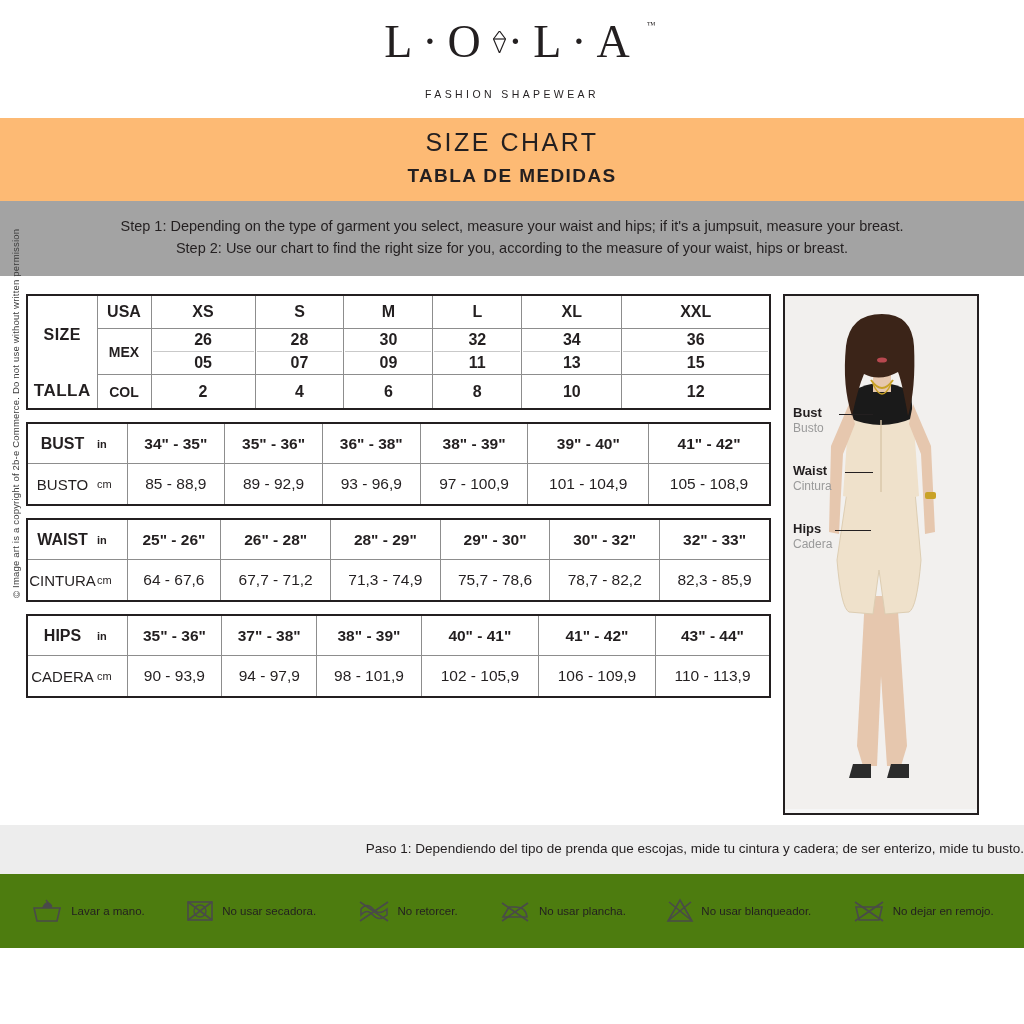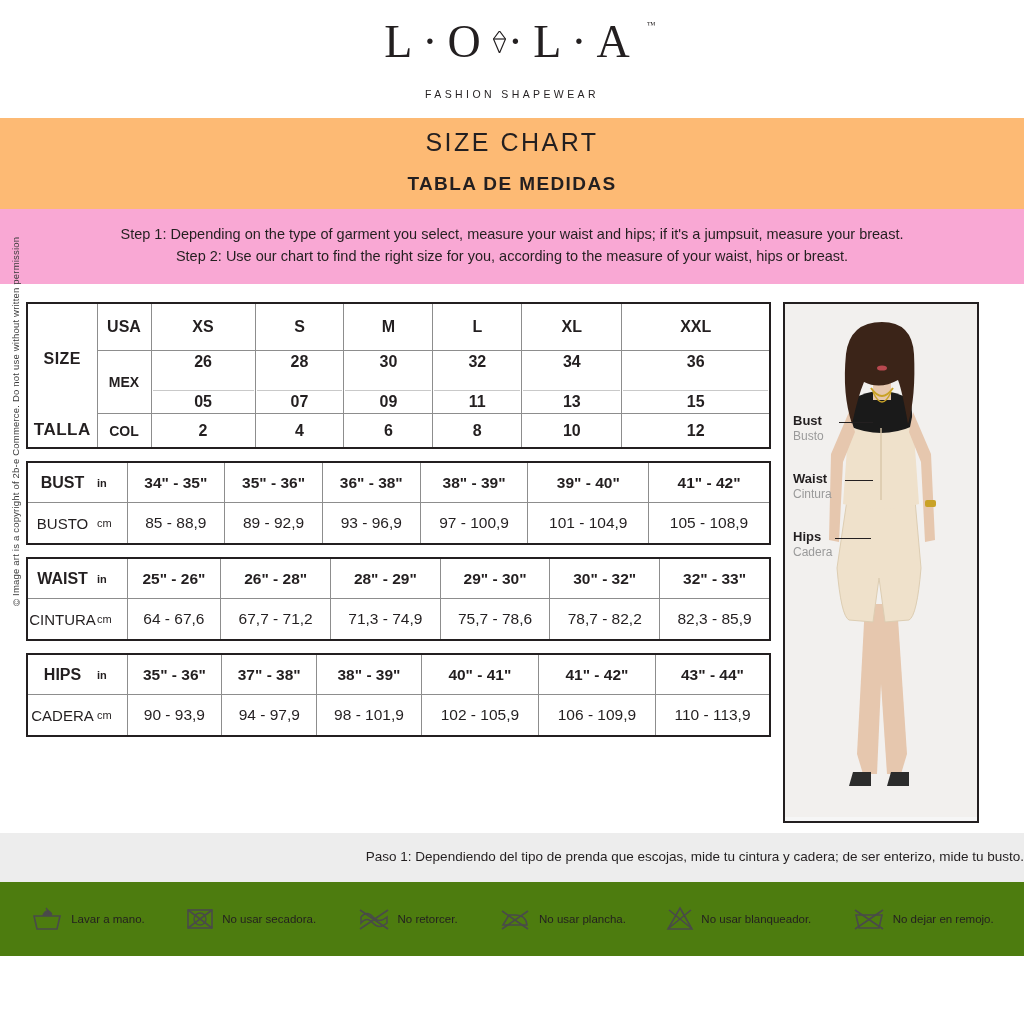--- a/index.html
+++ b/index.html
@@ -59,29 +59,29 @@
     text-align:center;
   }
   .band .t1 {
     font-size:25px;
     letter-spacing:2.5px;
     color:#231f20;
     font-weight:400;
     font-family:"Liberation Sans", sans-serif;
   }
   .band .t2 {
-    margin-top:16px;
+    margin-top:8px;
     font-size:19px;
     letter-spacing:1.4px;
     font-weight:700;
   }
 
   
   .steps {
-    background:#f9a8d4;
+    background:#a3a3a3;
     text-align:center;
     padding:14px 0 16px;
     font-size:14.5px;
     line-height:1.55;
   }
   .steps div { white-space:nowrap; }
 
   
   .chart-wrap {
     position:relative;
@@ -105,23 +105,23 @@
 
   
   .size-tbl { margin-bottom:12px; }
   .size-tbl td { height:34px; font-size:16px; font-weight:700; }
   .size-tbl .lbl-col {
     width:70px; border-right:1px solid #8d8d8d;
     font-size:17px; font-weight:700; letter-spacing:0.5px;
   }
   .size-tbl .sys-col { width:54px; font-size:14px; font-weight:700;}
   .size-tbl .hdr td { font-size:16px; font-weight:700; }
-  .size-tbl .usa-row td { height:48px;margin-left:24px; }
+  .size-tbl .usa-row td { height:34px;margin-left:24px; }
   .mex-cell { line-height:1.25; }
-  .mex-cell .top { display:block; border-bottom:1px solid #c9c9c9; padding-bottom:18px; }
+  .mex-cell .top { display:block; border-bottom:1px solid #c9c9c9; padding-bottom:1px; }
   .mex-cell .bot { display:block; padding-top:1px; }
 
   
   .m-tbl { margin-bottom:12px; }
   .m-tbl td { height:41px; font-size:15.5px; }
   .m-tbl .name-col {
     width:70px; font-weight:700; font-size:16px; text-align:center;
     border-right:none;
   }
   .m-tbl .unit-col {

